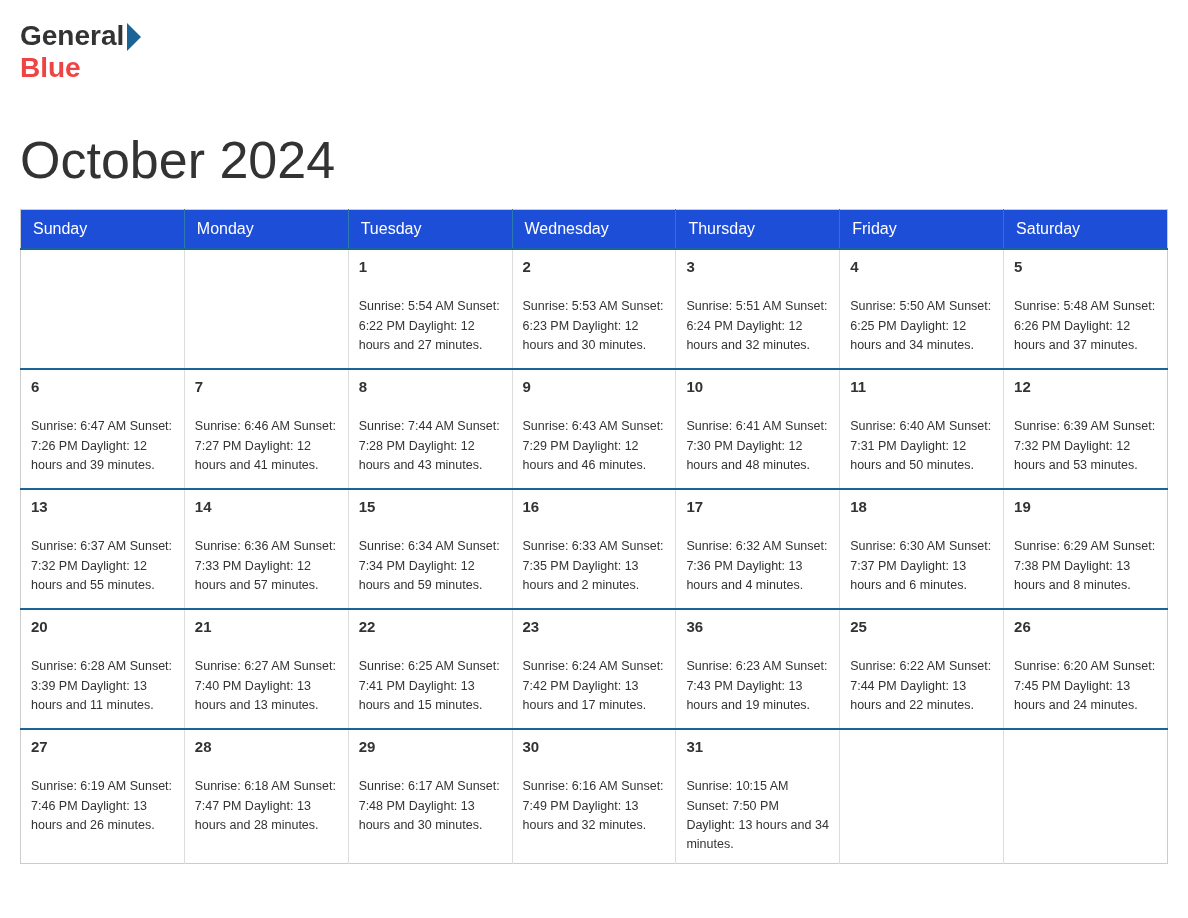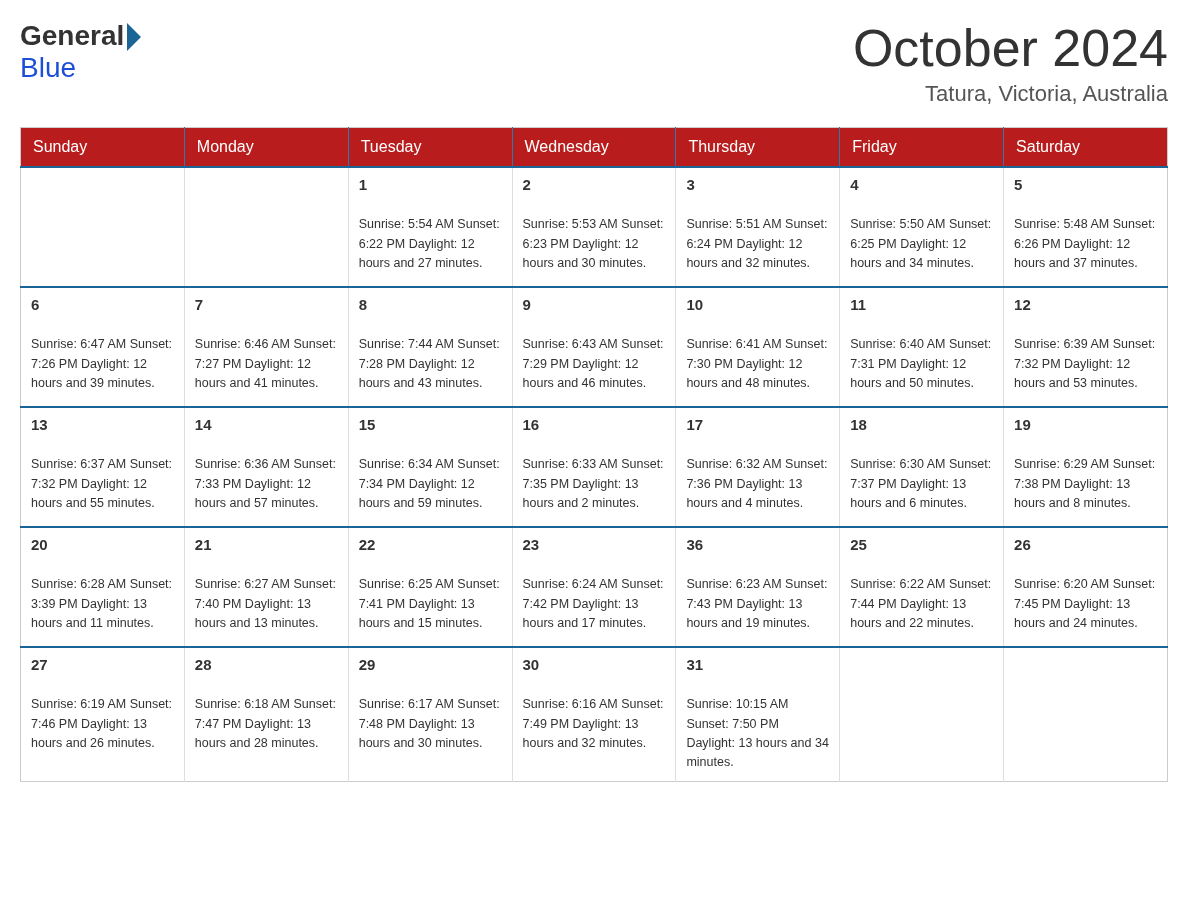--- a/index.html
+++ b/index.html
@@ -8,20 +8,21 @@
       background: #fff;
       padding: 20px;
       width: 1188px;
       min-height: 918px;
     }
     .header {
       display: flex;
       justify-content: space-between;
       align-items: flex-start;
       margin-bottom: 20px;
+      flex-direction: column;
     }
     .logo {
       display: flex;
       flex-direction: column;
       align-items: flex-start;
     }
     .logo-top {
       display: flex;
       align-items: center;
     }
@@ -34,45 +35,46 @@
       width: 0;
       height: 0;
       border-left: 14px solid #1a6496;
       border-top: 14px solid transparent;
       border-bottom: 14px solid transparent;
       margin-left: 3px;
       margin-top: 2px;
     }
     .logo-blue {
       font-size: 28px;
-      font-weight: normal;
-      color: #1d4ed8;
+      font-weight: bold;
+      color: #ef4444;
       margin-left: 4px;
     }
     .title-area {
       text-align: right;
     }
     .month-title {
       font-size: 52px;
       font-weight: normal;
       color: #333;
       line-height: 1.1;
+      margin-top: 48px;
     }
     .location-title {
       font-size: 22px;
       color: #555;
       margin-top: 4px;
     }
     .calendar {
       width: 100%;
       border-collapse: collapse;
       border: 1px solid #ccc;
     }
     .calendar thead tr {
-      background-color: #b91c1c;
+      background-color: #1d4ed8;
     }
     .calendar thead th {
       color: #fff;
       font-size: 16px;
       font-weight: normal;
       padding: 10px 12px;
       text-align: left;
       border-right: 1px solid #2a7ab0;
     }
     .calendar thead th:last-child {
@@ -116,21 +118,20 @@
 <div class="header">
   <div class="logo">
     <div class="logo-top">
       <span class="logo-general">General</span>
       <div class="logo-arrow"></div>
     </div>
     <span class="logo-blue" style="margin-left: 0;">Blue</span>
   </div>
   <div class="title-area">
     <div class="month-title">October 2024</div>
-    <div class="location-title">Tatura, Victoria, Australia</div>
   </div>
 </div>
 
 <table class="calendar">
   <thead>
     <tr>
     <th>Sunday</th>
         <th>Monday</th>
         <th>Tuesday</th>
         <th>Wednesday</th>

